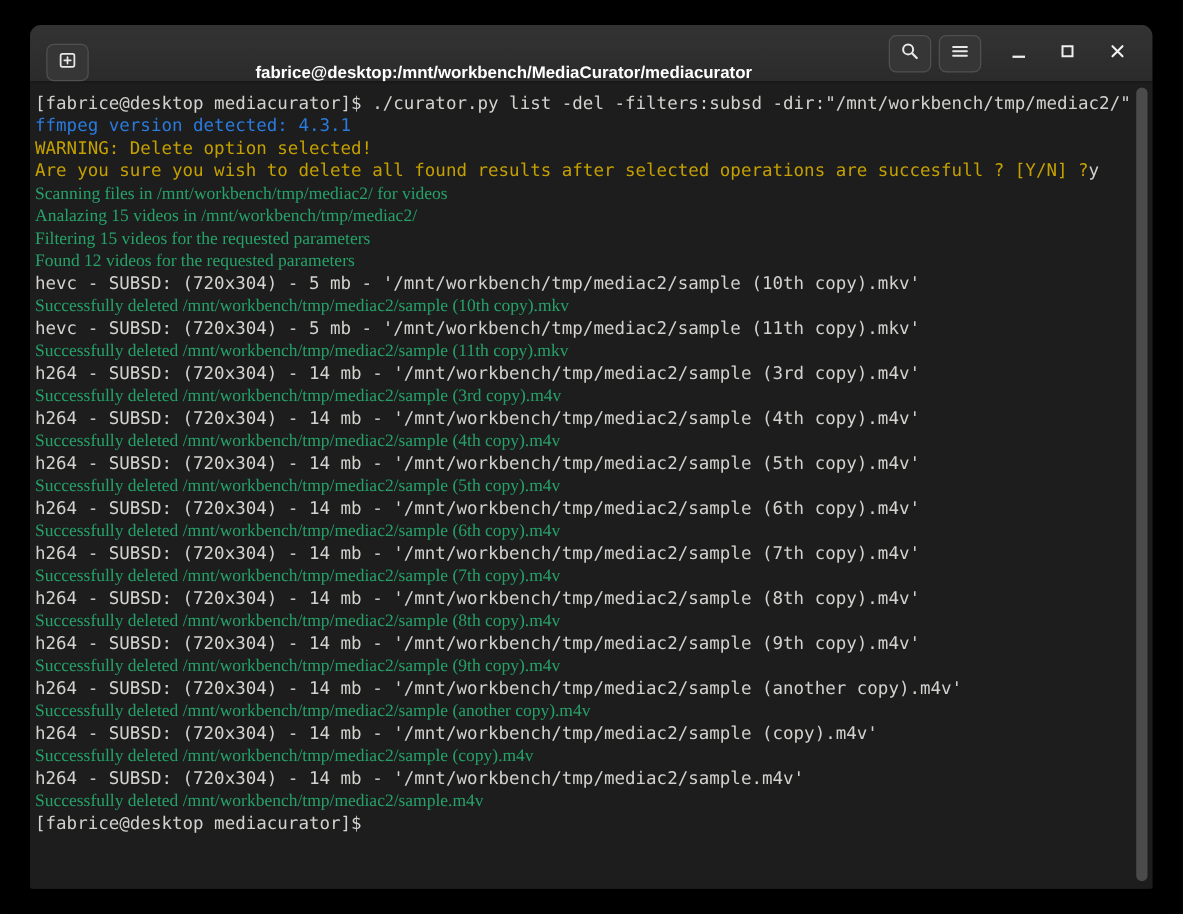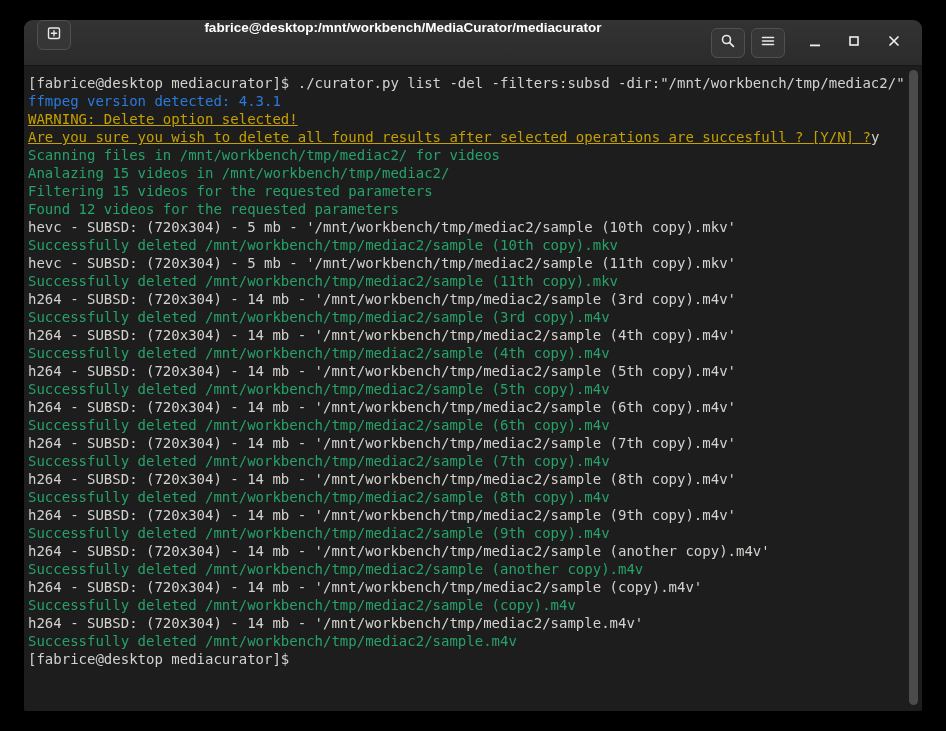--- a/index.html
+++ b/index.html
@@ -17,21 +17,21 @@
     overflow: hidden;
     background: var(--terminal-bg);
     box-shadow: 0 4px 18px rgba(0,0,0,0.9);
   }
   .titlebar {
     position: relative;
     height: 46px;
     background: linear-gradient(#333333, #2b2b2b);
     border-bottom: 1px solid #161616;
     display: flex;
-    align-items: flex-start;
+    align-items: flex-end;
   }
   .title {
     position: absolute;
     left: 90px; right: 230px;
     text-align: center;
     color: var(--titlebar-fg);
     font-size: 13.5px;
     font-weight: bold;
     white-space: nowrap;
     overflow: hidden;
@@ -73,22 +73,22 @@
   }
   .term-lines {
     font-family: "DejaVu Sans Mono", monospace;
     font-size: 14px;
     line-height: 18px;
     white-space: pre;
   }
   .term-line { height: 18px; }
   .seg-fg     { color: var(--fg); margin-top: 20px; }
   .seg-blue   { color: var(--blue); }
-  .seg-yellow { color: var(--yellow); text-decoration: underline; }
-  .seg-green  { color: var(--green); }
+  .seg-yellow { color: var(--yellow); }
+  .seg-green  { color: var(--green); font-family: Liberation Serif, serif; }
   .scrollbar {
     position: absolute;
     top: 50px; right: 3px; bottom: 6px;
     width: 10px;
   }
   .scroll-thumb {
     position: absolute;
     top: 0; bottom: 0;
     left: 0; width: 9px;
     background: var(--scrollbar-thumb);

